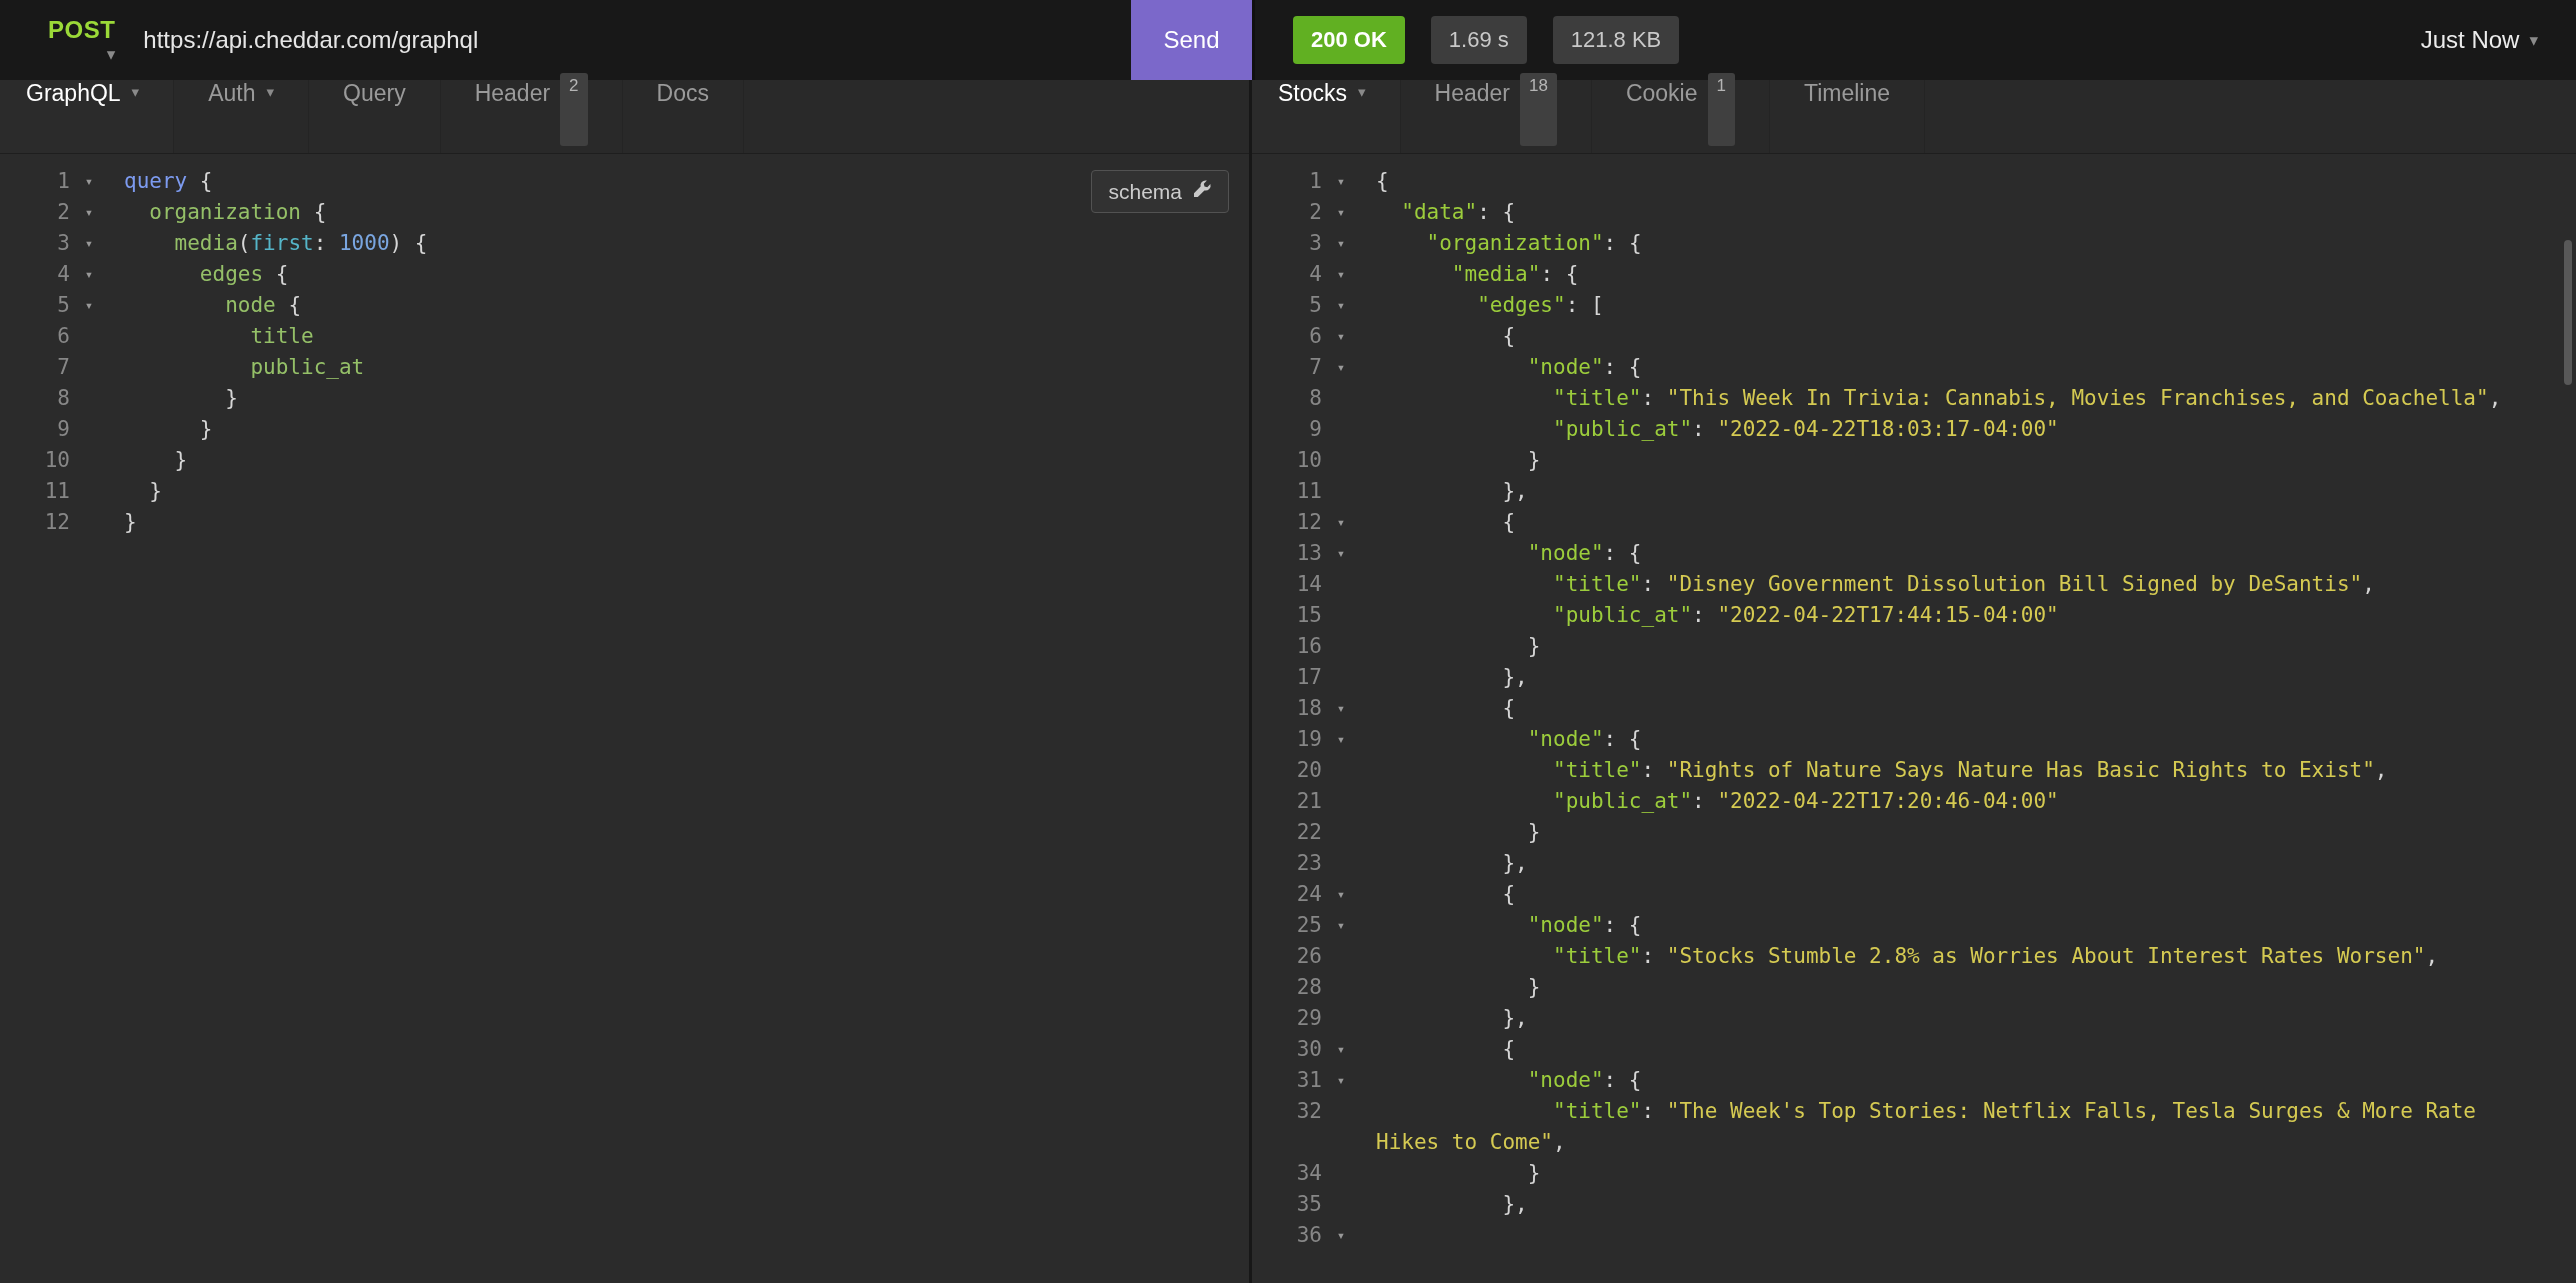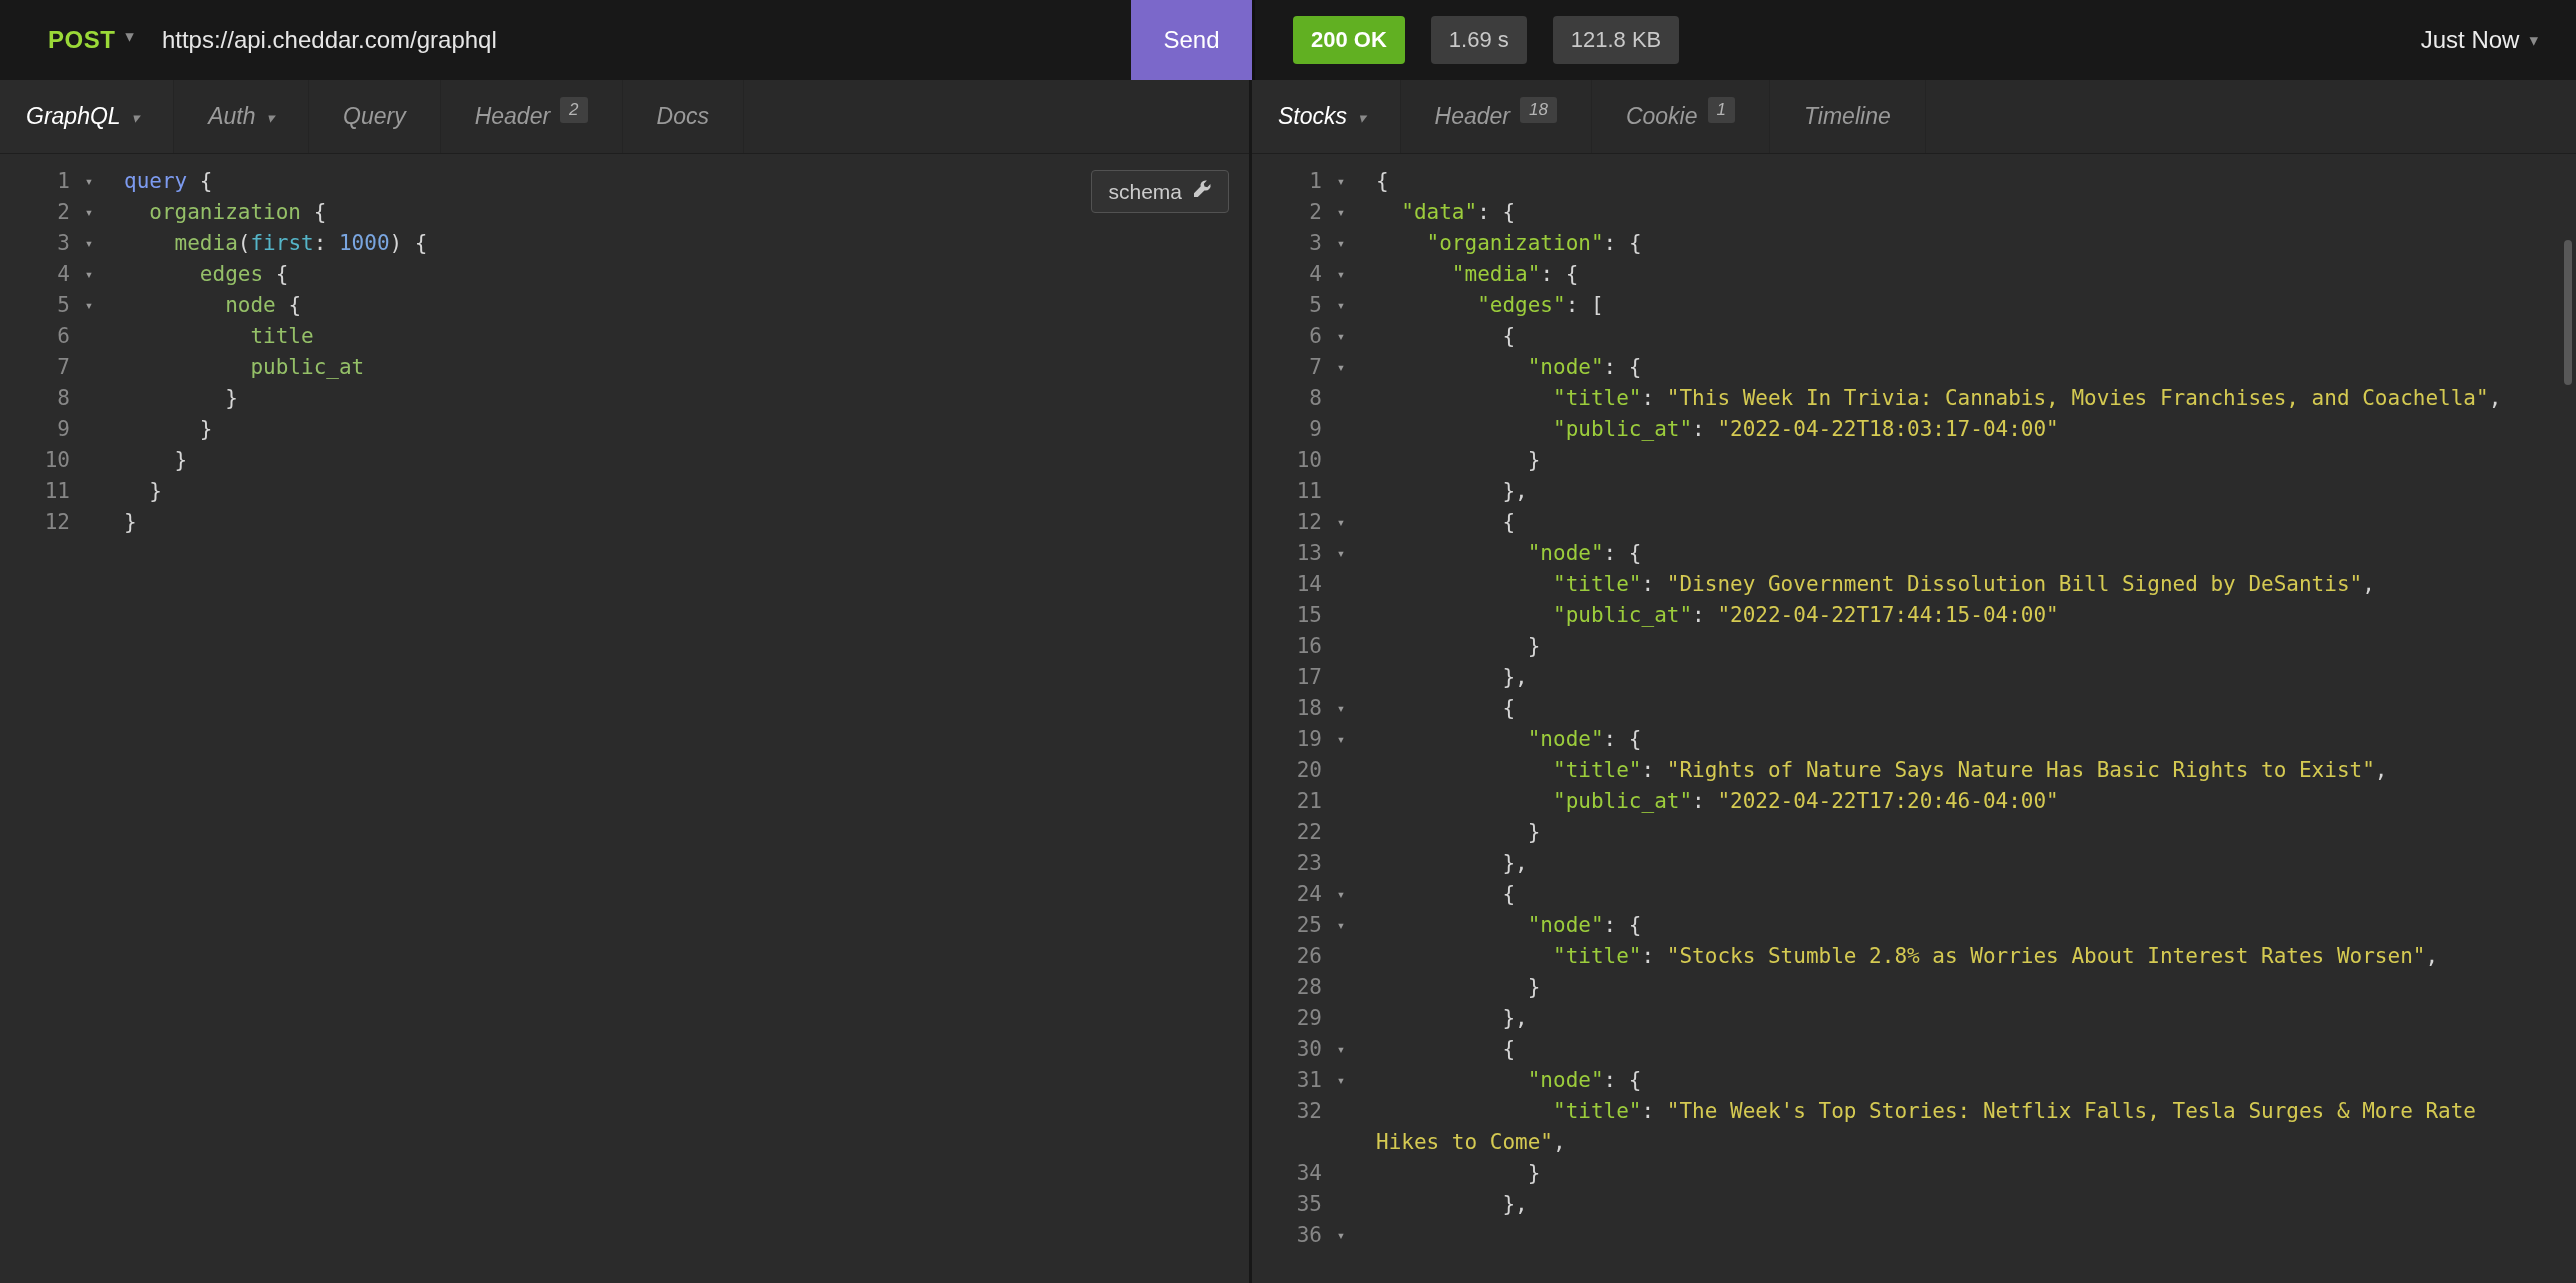--- a/index.html
+++ b/index.html
@@ -9,21 +9,21 @@
     font-family: "Liberation Sans", sans-serif;
     color: #ddd;
   }
 
   
   .topbar { display: flex; height: 80px; background: #181818; }
   .tb-left {
     width: 1252px; flex: none; position: relative;
     display: flex; align-items: center;
   }
-  .method-dd { display: flex; align-items: flex-start; margin-left: 48px; cursor: pointer; }
+  .method-dd { display: flex; align-items: flex-end; margin-left: 48px; cursor: pointer; flex-direction: column; }
   .method-label { font-size: 24px; font-weight: 600; letter-spacing: 0.5px; }
   .dd-caret { color: #8a8a8a; font-size: 17px; margin-left: 10px; }
   .url { margin-left: 28px; font-size: 24px; color: #e6e6e6; }
   .send-btn {
     position: absolute; right: 0; top: 0; height: 80px; width: 121px;
     border: none; color: #fff; font-size: 24px; font-family: "Liberation Sans", sans-serif;
     cursor: pointer;
   }
   .tb-right { flex: 1; position: relative; display: flex; align-items: center; border-left: 3px solid #101010; }
   .badge {
@@ -42,24 +42,23 @@
   .pane { display: flex; flex-direction: column; background: #2b2b2b; }
   .pane.left { width: 1252px; flex: none; border-right: 3px solid #171717; }
   .pane.right { flex: 1; position: relative; }
 
   
   .tabbar {
     height: 74px; flex: none; display: flex; align-items: stretch;
     background: #292929; border-bottom: 1px solid #1e1e1e;
   }
   .tab {
-    display: flex; align-items: center; padding: 0 34px;
+    display: flex; padding: 0 34px;
     color: #9a9a9a; font-size: 23px; cursor: pointer; position: relative;
     border-right: 1px solid #242424;
-    font-style: italic;
   }
   .tab:first-child { padding-left: 26px; }
   .tab.active { color: #ffffff; background: #2b2b2b; }
   .tab-caret { color: #8a8a8a; font-size: 15px; margin-left: 11px; margin-top: 3px; }
   .tab-badge {
     background: #404040; color: #b5b5b5; font-size: 17px;
     padding: 3px 9px; border-radius: 3px; margin-left: 10px;
     transform: translateY(-7px);
   }
 

